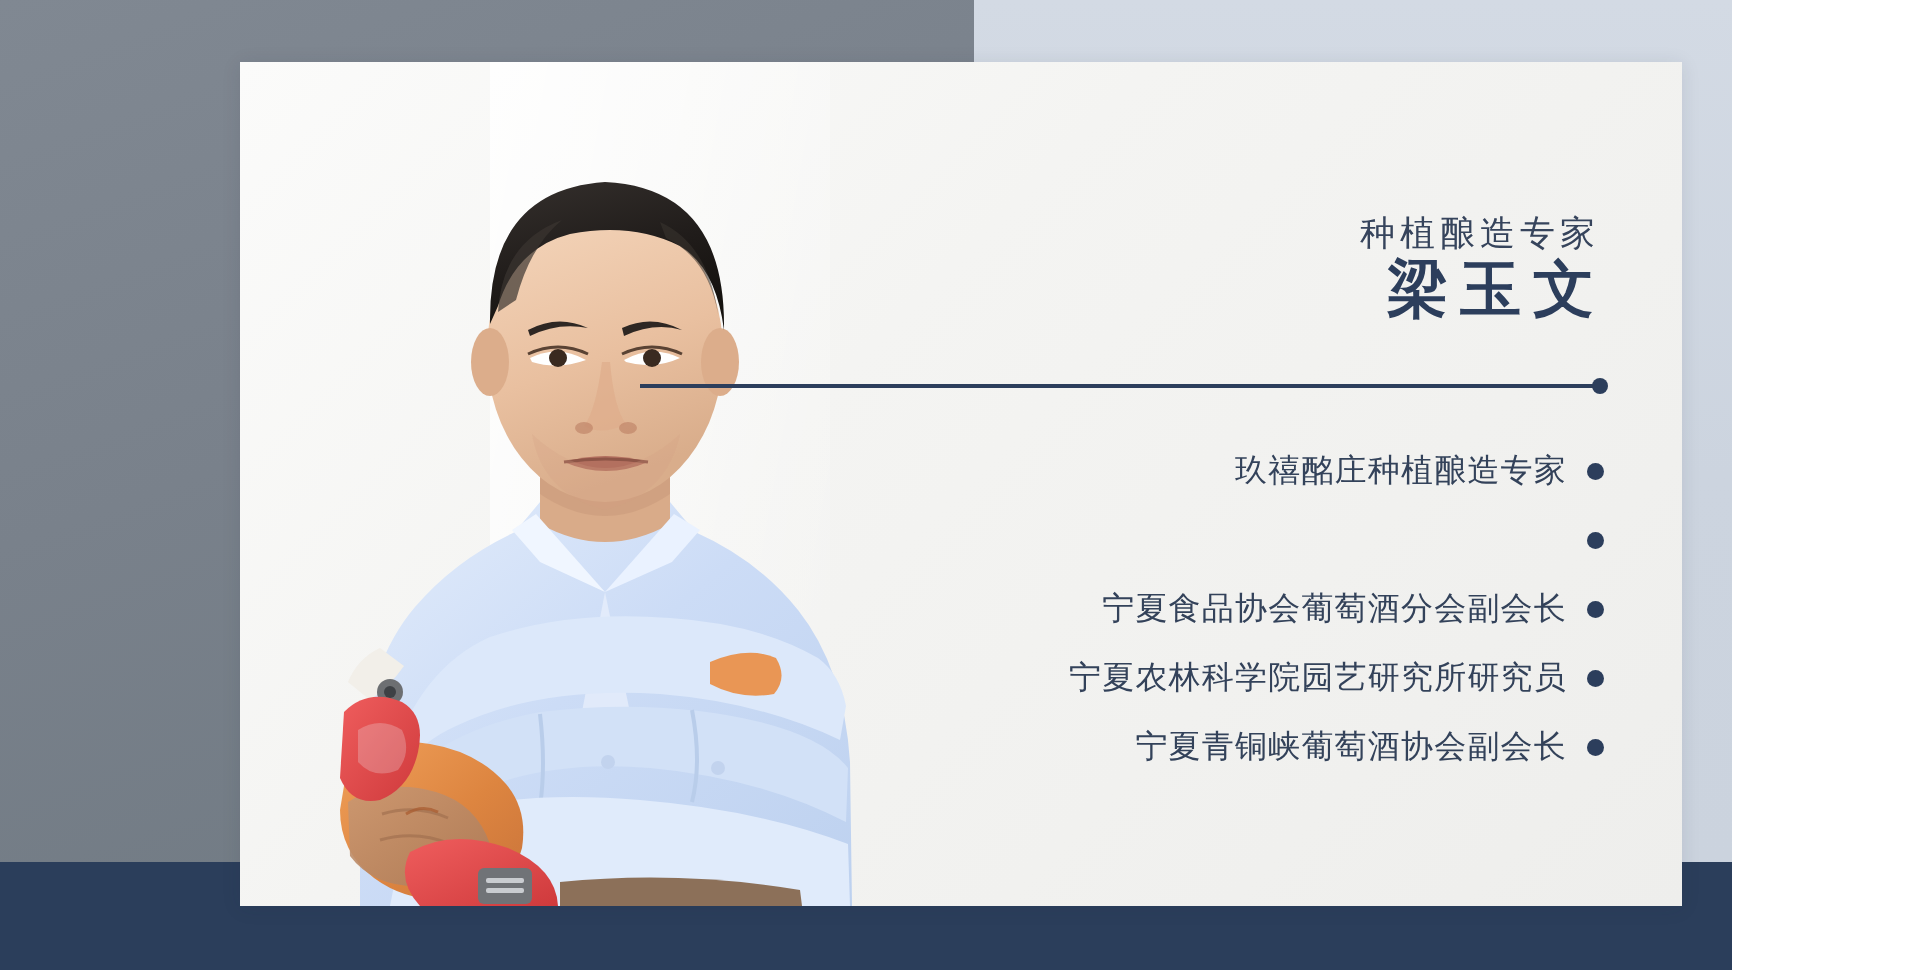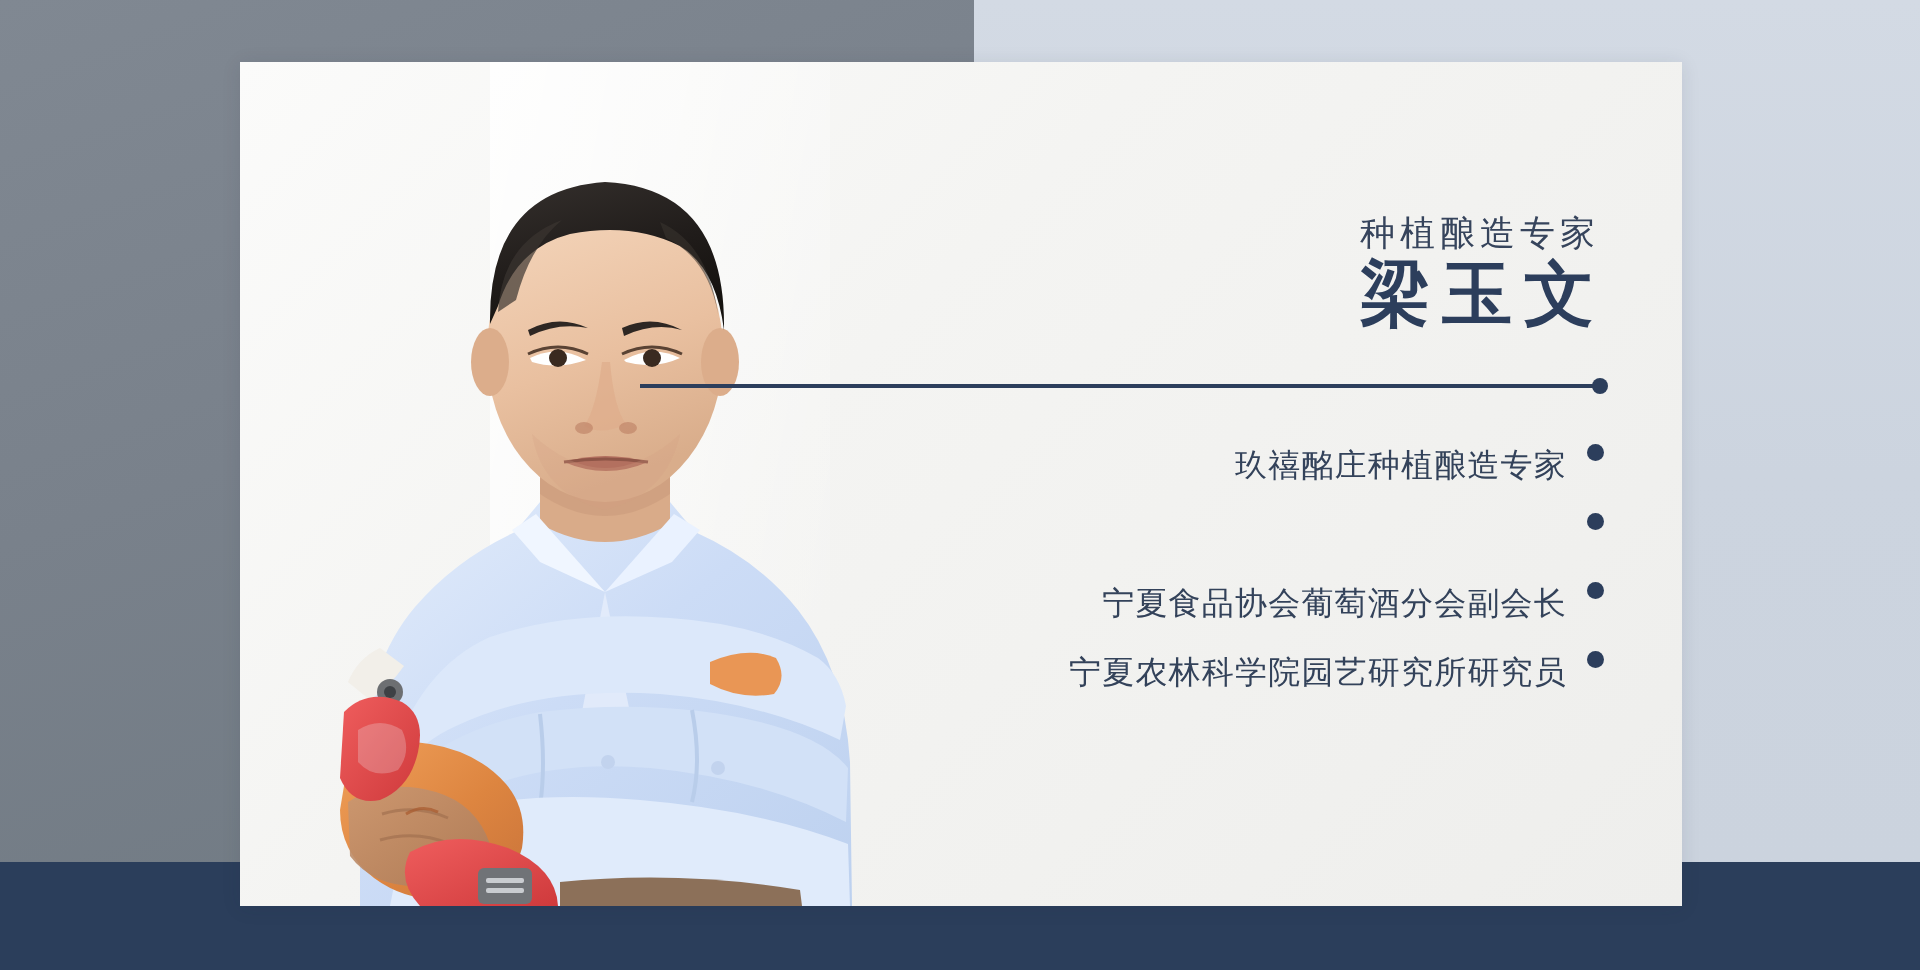--- a/index.html
+++ b/index.html
@@ -7,21 +7,21 @@
     margin: 0;
     padding: 0;
     background: #ffffff;
   }
   body {
     font-family: "Liberation Sans", "DejaVu Sans", sans-serif;
   }
 
   .stage {
     position: relative;
-    width: 1920px;
+    width: 1732px;
     height: 970px;
     overflow: hidden;
     background: #a16207;
   }
 
   
   .bg-gray-left {
     position: absolute;
     left: 0; top: 0;
     width: 974px; height: 862px;
@@ -81,21 +81,21 @@
     letter-spacing: 5px;
     color: #36445c;
     font-family: "Liberation Sans", "DejaVu Sans", sans-serif;
     font-weight: 400;
     text-align: right;
     white-space: nowrap;
   }
   .fullname {
     position: absolute;
     right: 76px; top: 192px;
-    font-size: 70px;
+    font-size: 61px;
     line-height: 1.18;
     letter-spacing: 12px;
     color: #2c3e5c;
     font-family: "Liberation Serif", "DejaVu Serif", serif;
     font-weight: 700;
     text-align: right;
     white-space: nowrap;
   }
 
   
@@ -118,20 +118,21 @@
     position: absolute;
     right: 78px; top: 382px;
     width: 800px;
     list-style: none;
     margin: 0;
     padding: 0;
     text-align: right;
   }
   .credential-item {
     display: flex;
+    align-items: center;
     justify-content: flex-end;
     height: 54px;
     margin-bottom: 15px;
   }
   .credential-text {
     font-size: 32px;
     letter-spacing: 1.2px;
     color: #33425a;
     font-family: "Liberation Sans", "DejaVu Sans", sans-serif;
     white-space: nowrap;
@@ -296,16 +297,20 @@
         <span class="credential-bullet"></span>
       </li>
       <li class="credential-item">
         <span class="credential-text">宁夏食品协会葡萄酒分会副会长</span>
         <span class="credential-bullet"></span>
       </li>
       <li class="credential-item">
         <span class="credential-text">宁夏农林科学院园艺研究所研究员</span>
         <span class="credential-bullet"></span>
       </li>
+      <li class="credential-item">
+        <span class="credential-text">宁夏青铜峡葡萄酒协会副会长</span>
+        <span class="credential-bullet"></span>
+      </li>
     </ul>
 
   </div>
 </div>
 
 </body></html>

